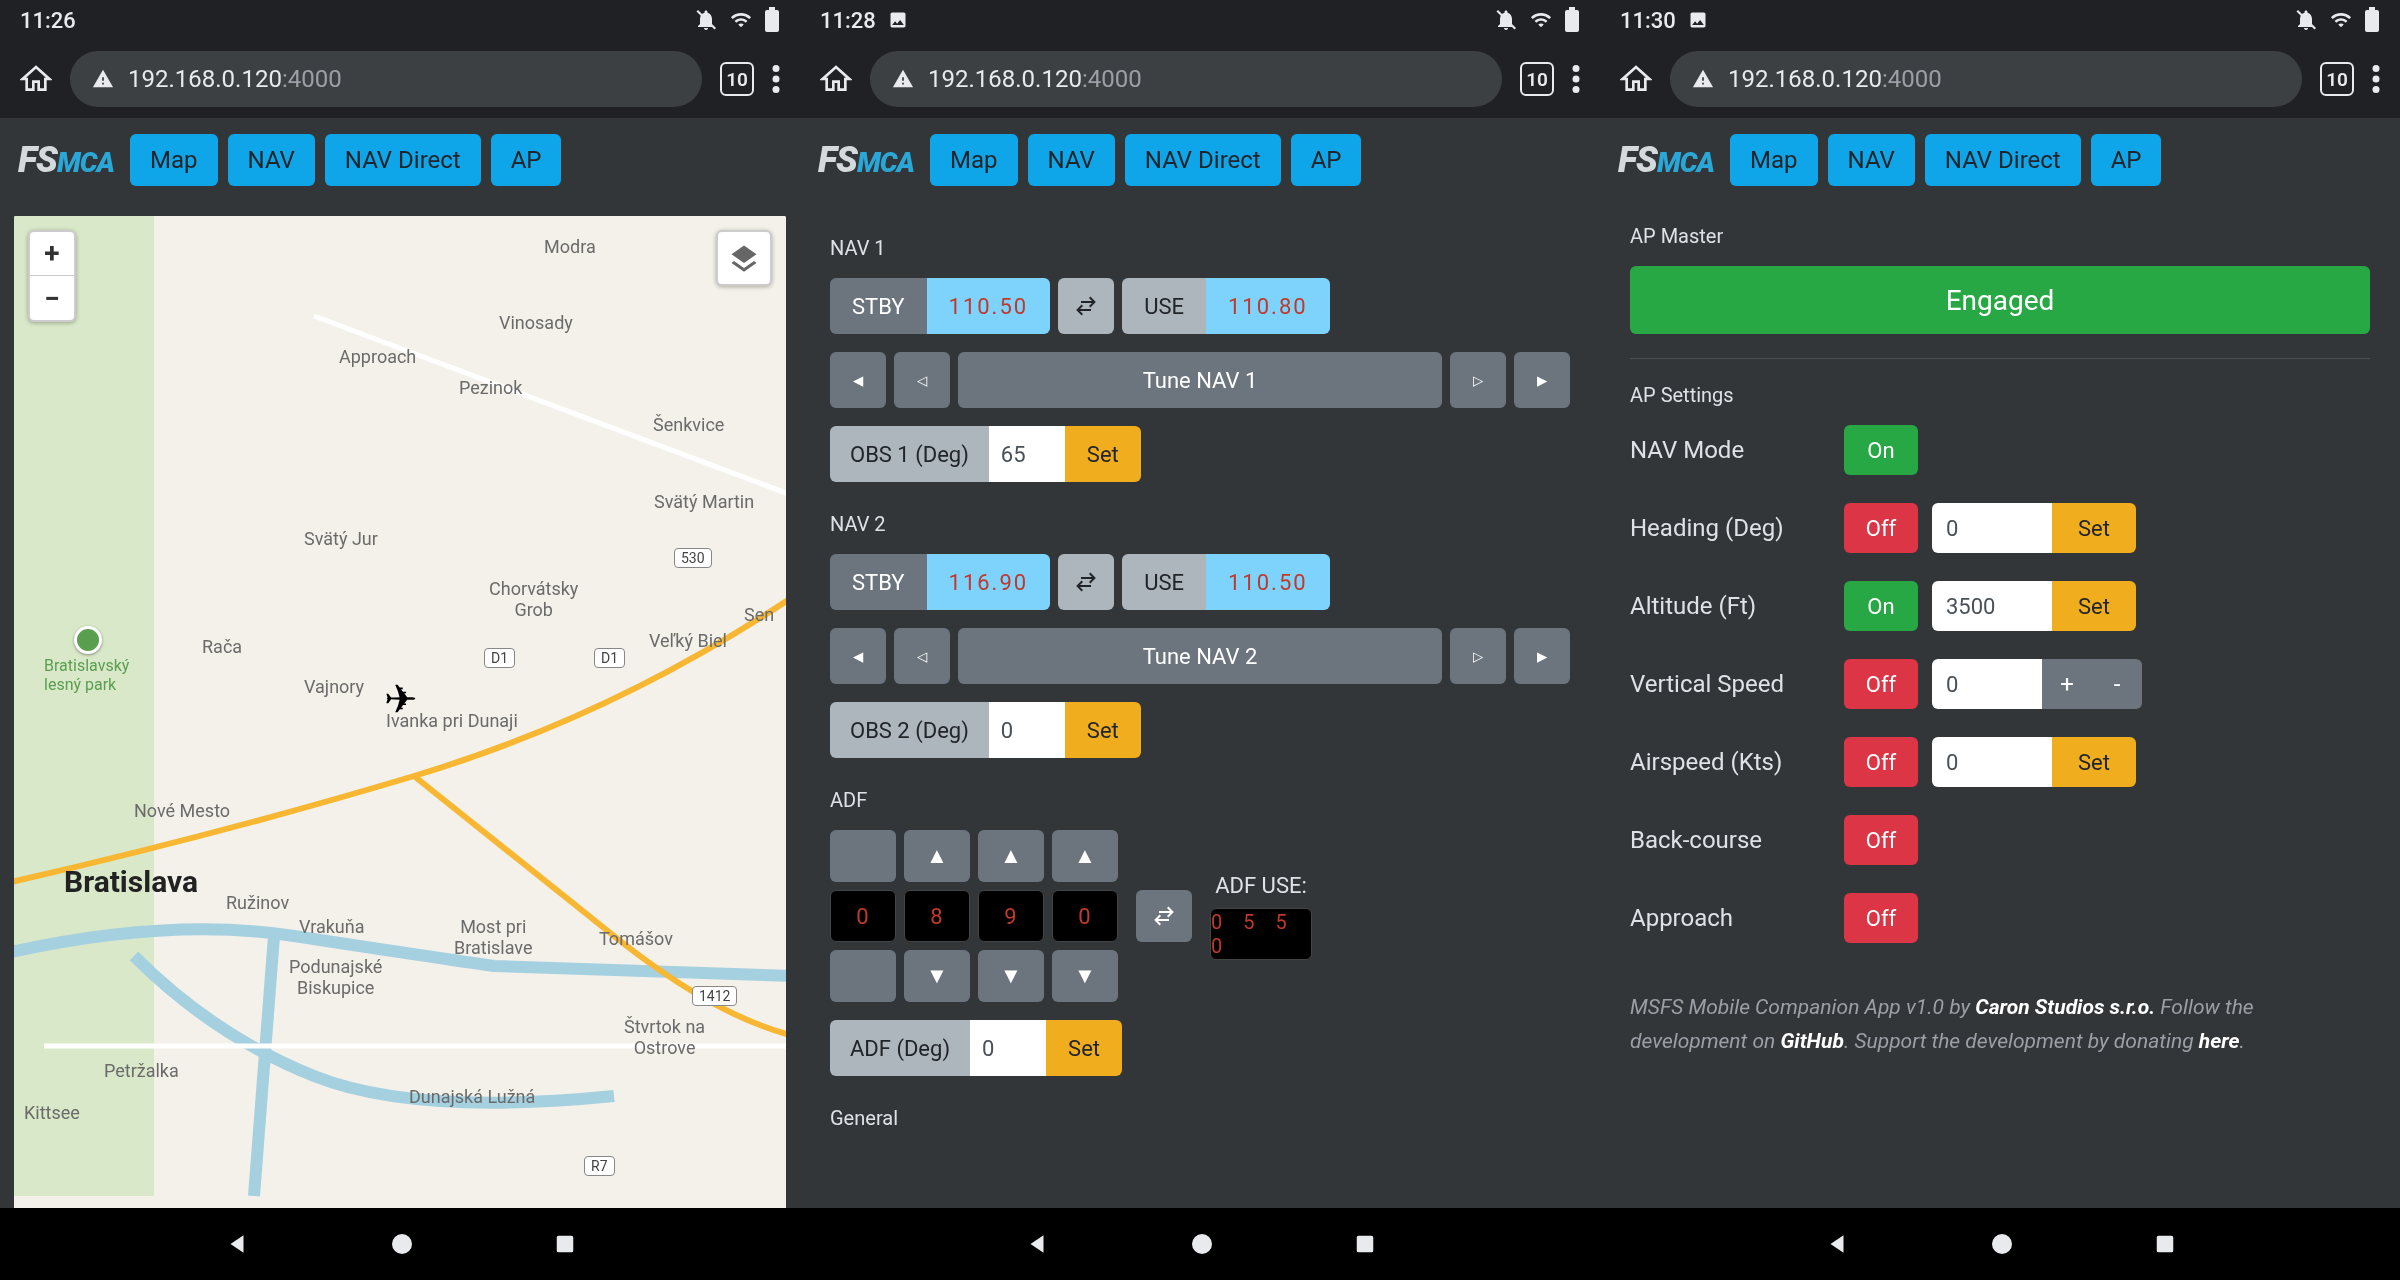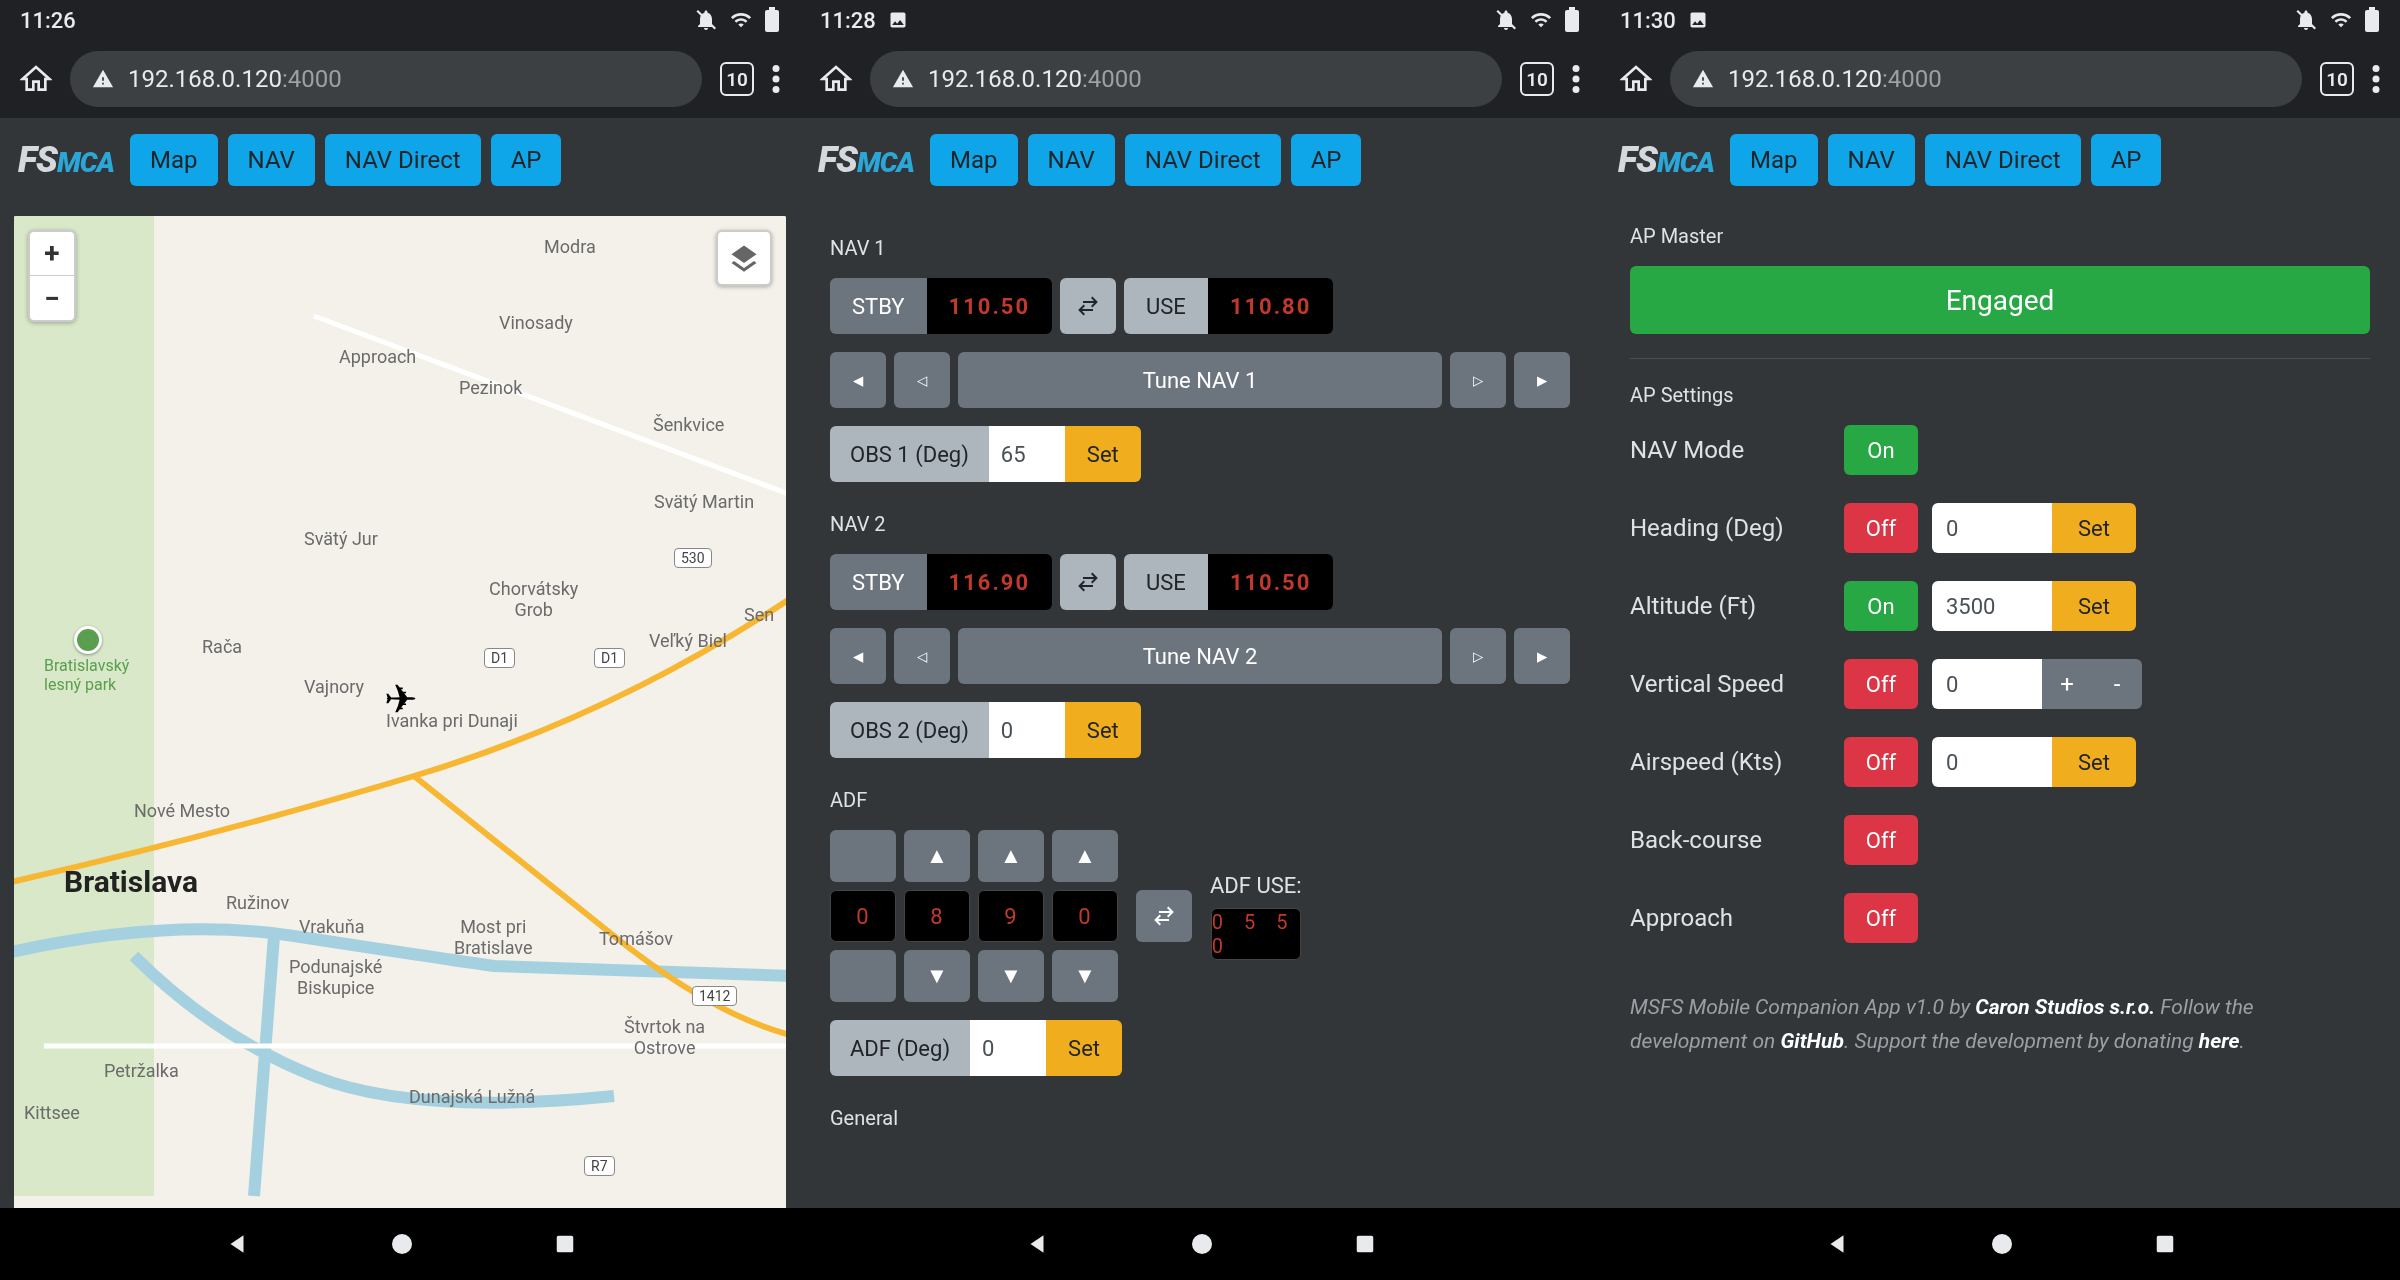--- a/index.html
+++ b/index.html
@@ -32,35 +32,35 @@
 .map-label { position: absolute; color: #6b6b6b; font-size: 18px; white-space: nowrap; }
 .map-label.city { color: #222; font-size: 30px; font-weight: 700; }
 .road-shield { position: absolute; background: #fff; border: 1px solid #888; border-radius: 4px; font-size: 14px; padding: 1px 6px; color: #444; }
 .plane-icon { position: absolute; font-size: 40px; color: #000; }
 .panel { padding: 22px 30px; color: #dee2e6; display: flex; flex-direction: column; gap: 4px; overflow: hidden; }
 .sect-head { font-size: 20px; font-weight: 400; color: #dee2e6; margin-top: 12px; margin-bottom: 14px; }
 .row { display: flex; gap: 8px; margin-bottom: 14px; align-items: stretch; }
 .freq-box { display: flex; border-radius: 6px; overflow: hidden; height: 56px; }
 .freq-lbl { background: #6c757d; color: #fff; display: flex; align-items: center; padding: 0 22px; font-size: 22px; }
 .freq-lbl.use { background: #adb5bd; color: #212529; }
-.freq-val { background: #000000; color: #c0392b; display: flex; align-items: center; padding: 12px 22px; font-size: 22px; font-weight: 700; letter-spacing: 2px; }
+.freq-val { background: #7dd3fc; color: #c0392b; display: flex; align-items: center; padding: 12px 22px; font-size: 22px; font-weight: 400; letter-spacing: 2px; }
 .swap-btn { background: #adb5bd; border: none; border-radius: 6px; width: 56px; display: flex; align-items: center; justify-content: center; cursor: pointer; }
 .arrow-btn { background: #6c757d; border: none; border-radius: 6px; width: 56px; height: 56px; display: flex; align-items: center; justify-content: center; cursor: pointer; color: #fff; }
 .tune-btn { background: #6c757d; border: none; border-radius: 6px; flex: 1; height: 56px; color: #fff; font-size: 22px; cursor: pointer; }
 .obs-box { display: flex; border-radius: 6px; overflow: hidden; height: 56px; }
 .obs-lbl { background: #adb5bd; color: #212529; padding: 0 20px; display: flex; align-items: center; font-size: 22px; }
 .obs-inp { background: #fff; border: none; width: 76px; font-size: 22px; padding: 0 12px; color: #495057; }
 .obs-set { background: #f0ad1d; border: none; padding: 0 22px; font-size: 22px; color: #212529; cursor: pointer; }
 .adf-grid { display: grid; grid-template-columns: repeat(4,66px); gap: 8px; }
 .adf-cell { height: 52px; border-radius: 6px; display: flex; align-items: center; justify-content: center; font-size: 22px; }
 .adf-black { background: #000; color: #c0392b; border: 1px solid #444; letter-spacing: 1px; }
 .adf-gray { background: #6c757d; color: #fff; cursor: pointer; }
 .adf-use-wrap { display: flex; flex-direction: column; align-items: center; gap: 10px; }
 .adf-use-lbl { color: #dee2e6; font-size: 22px; }
-.adf-use-val { background: #000; color: #c0392b; border: 1px solid #444; border-radius: 6px; height: 52px; width: 90px; display: flex; align-items: center; justify-content: center; letter-spacing: 8px; font-size: 20px; }
+.adf-use-val { background: #000; color: #c0392b; border: 1px solid #444; border-radius: 6px; height: 52px; width: 102px; display: flex; align-items: center; justify-content: center; letter-spacing: 8px; font-size: 20px; }
 .ap-master { background: #28a745; color: #fff; border: none; border-radius: 6px; width: 100%; height: 68px; font-size: 28px; cursor: pointer; }
 .ap-row { display: flex; align-items: center; gap: 14px; margin-bottom: 24px; }
 .ap-label { flex: 0 0 200px; font-size: 24px; color: #dee2e6; }
 .tog { border: none; border-radius: 6px; width: 74px; height: 50px; color: #fff; font-size: 22px; cursor: pointer; }
 .tog.on { background: #28a745; }
 .tog.off { background: #dc3545; }
 .ap-input-grp { display: flex; border-radius: 6px; overflow: hidden; height: 50px; }
 .ap-inp { border: none; width: 120px; font-size: 22px; padding: 0 14px; color: #495057; }
 .ap-set { background: #f0ad1d; border: none; width: 84px; font-size: 22px; color: #212529; cursor: pointer; }
 .ap-pm { background: #6c757d; border: none; width: 50px; color: #fff; font-size: 24px; cursor: pointer; }

